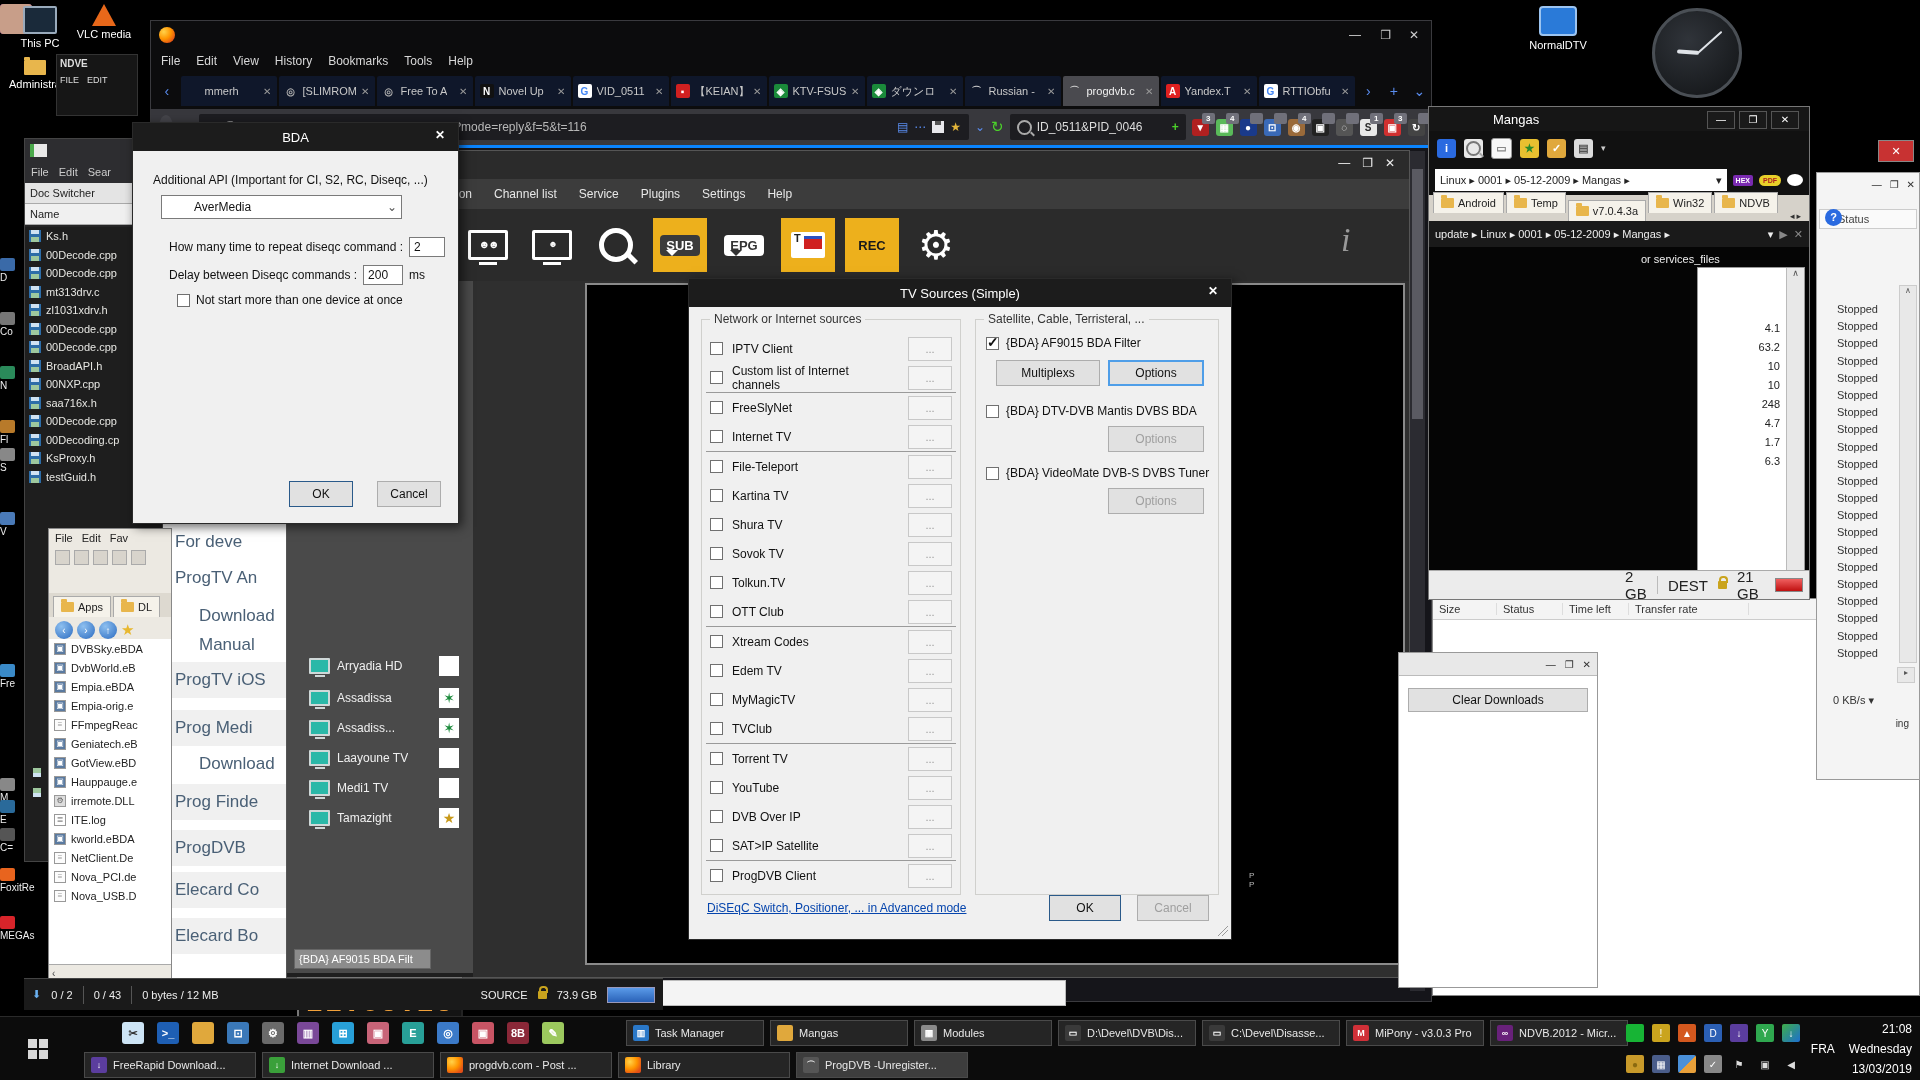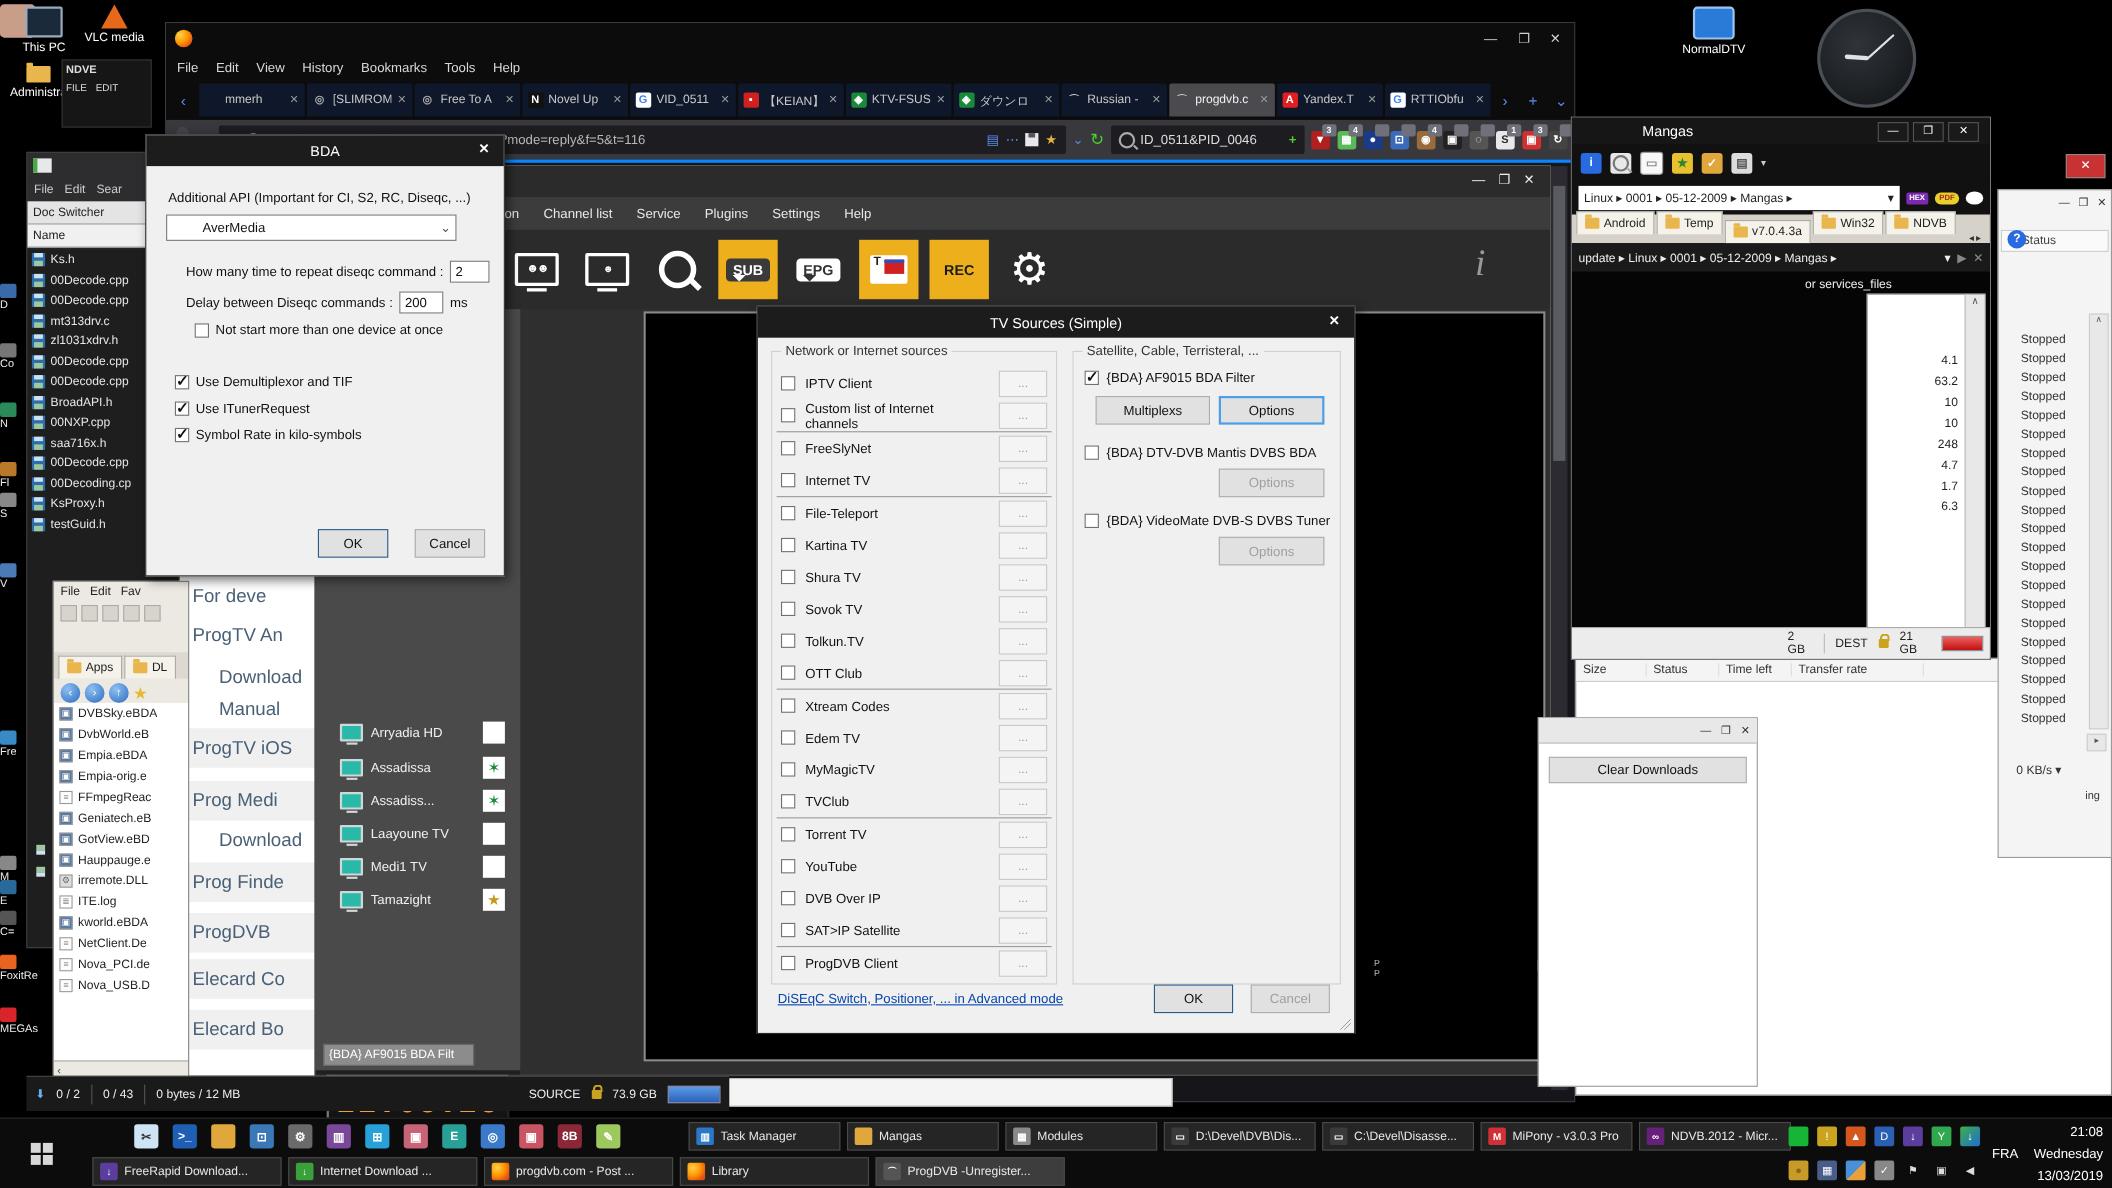--- a/index.html
+++ b/index.html
@@ -168,21 +168,21 @@
   .crumbfield{flex:1;height:22px;background:#fff;color:#222;font-size:11px;display:flex;align-items:center;padding:0 5px;justify-content:space-between;}
   .hexb{background:#7a2ab0;color:#fff;font-size:7px;font-weight:bold;padding:2px 3px;border-radius:2px;}
   .pdfb{background:#e8d02a;color:#b02020;font-size:7px;font-weight:bold;padding:2px 4px;border-radius:7px;}
   .bubb{width:16px;height:12px;background:#fff;border-radius:50%;}
   .mg-ftabs{height:26px;background:#d6d2ca;display:flex;align-items:flex-end;gap:2px;padding:0 4px;}
   .mg-crumb2{height:26px;background:#1a1a1a;color:#eee;font-size:11px;display:flex;align-items:center;gap:6px;padding:0 6px;}
   .mg-body{position:absolute;left:0;right:0;top:140px;bottom:28px;background:#050505;}
   .numpanel{position:absolute;right:4px;top:20px;width:106px;bottom:0;background:#fff;border:1px solid #999;}
   .numrow{height:19px;font-size:11px;color:#222;text-align:right;padding-right:24px;}
   .mg-scroll{position:absolute;right:0;top:0;bottom:0;width:17px;background:#e8e8e8;border-left:1px solid #bbb;color:#555;font-size:9px;text-align:center;}
-  .mg-status{position:absolute;left:0;right:0;bottom:0;height:28px;background:#ececec;border-top:1px solid #aaa;display:flex;align-items:center;gap:10px;font-size:11px;color:#222;padding:0 6px;}
+  .mg-status{position:absolute;left:0;right:0;bottom:0;height:28px;background:#ececec;border-top:1px solid #aaa;display:flex;align-items:center;gap:10px;font-size:15px;color:#222;padding:0 6px;}
   .redbar{width:40px;height:12px;background:linear-gradient(#f06060,#c01010);border:1px solid #888;}
   .lock{width:9px;height:8px;background:#caa41e;border-radius:1px;position:relative;flex:none;}
   .lock::before{content:"";position:absolute;top:-5px;left:1px;width:5px;height:5px;border:2px solid #caa41e;border-bottom:none;border-radius:4px 4px 0 0;}
 
   
   #dltable{left:1432px;top:598px;width:488px;height:398px;background:#fff;border:1px solid #888;}
   .dl-head{height:20px;background:#f4f4f4;border-bottom:1px solid #ccc;display:flex;align-items:center;font-size:11px;color:#333;}
   .dl-head span{border-right:1px solid #ddd;padding:0 6px;box-sizing:border-box;display:block;}
   #statuswin{left:1816px;top:172px;width:104px;height:608px;background:#f4f4f4;border:1px solid #999;}
   .sw-ctls{height:22px;display:flex;justify-content:flex-end;gap:8px;align-items:center;padding-right:4px;color:#333;font-size:10px;}
@@ -1075,54 +1075,37 @@
     <span>73.9 GB</span>
     <span class="bluebar"></span>
   </div>
 
   <div class="dlg" style="left:132px;top:122px;width:325px;height:400px;">
     <div class="dlg-title">
       <span>BDA</span>
       <span class="dlg-x">✕</span>
     </div>
     <div class="abs" style="left:20px;top:50px;font-size:12px;color:#111;">Additional API (Important for CI, S2, RC, Diseqc, ...)</div>
-    <div class="combo abs" style="left:18px;top:72px;width:264px;height:24px;padding-left:32px;">
+    <div class="combo abs" style="left:28px;top:72px;width:241px;height:24px;padding-left:32px;">
       <span>AverMedia</span>
       <span style="color:#555;">⌄</span>
     </div>
     <div class="fld-row abs" style="left:36px;top:114px;">
       <span>How many time to repeat diseqc command :</span>
       <span class="tinput" style="width:36px;height:20px;">2</span>
     </div>
     <div class="fld-row abs" style="left:36px;top:142px;">
       <span>Delay between Diseqc commands :</span>
       <span class="tinput" style="width:40px;height:20px;">200</span>
       <span>ms</span>
     </div>
     <div class="fld-row abs" style="left:44px;top:170px;">
       <span class="cb"></span>
       <span>Not start more than one device at once</span>
     </div>
-    <div class="abs" style="left:26px;top:212px;">
-
-        <div class="fld-row checked" style="height:24px;">
-          <span class="cb"></span>
-          <span>Use Demultiplexor and TIF</span>
-        </div>
-
-        <div class="fld-row checked" style="height:24px;">
-          <span class="cb"></span>
-          <span>Use ITunerRequest</span>
-        </div>
-
-        <div class="fld-row checked" style="height:24px;">
-          <span class="cb"></span>
-          <span>Symbol Rate in kilo-symbols</span>
-        </div>
-      </div>
     <div class="btn default abs" style="left:156px;top:358px;width:64px;height:26px;">OK</div>
     <div class="btn abs" style="left:244px;top:358px;width:64px;height:26px;">Cancel</div>
   </div>
 
   <div class="dlg" style="left:688px;top:278px;width:542px;height:660px;">
     <div class="dlg-title">
       <span>TV Sources (Simple)</span>
       <span class="dlg-x">✕</span>
     </div>
     <div class="group" style="left:12px;top:40px;width:258px;height:574px;">

